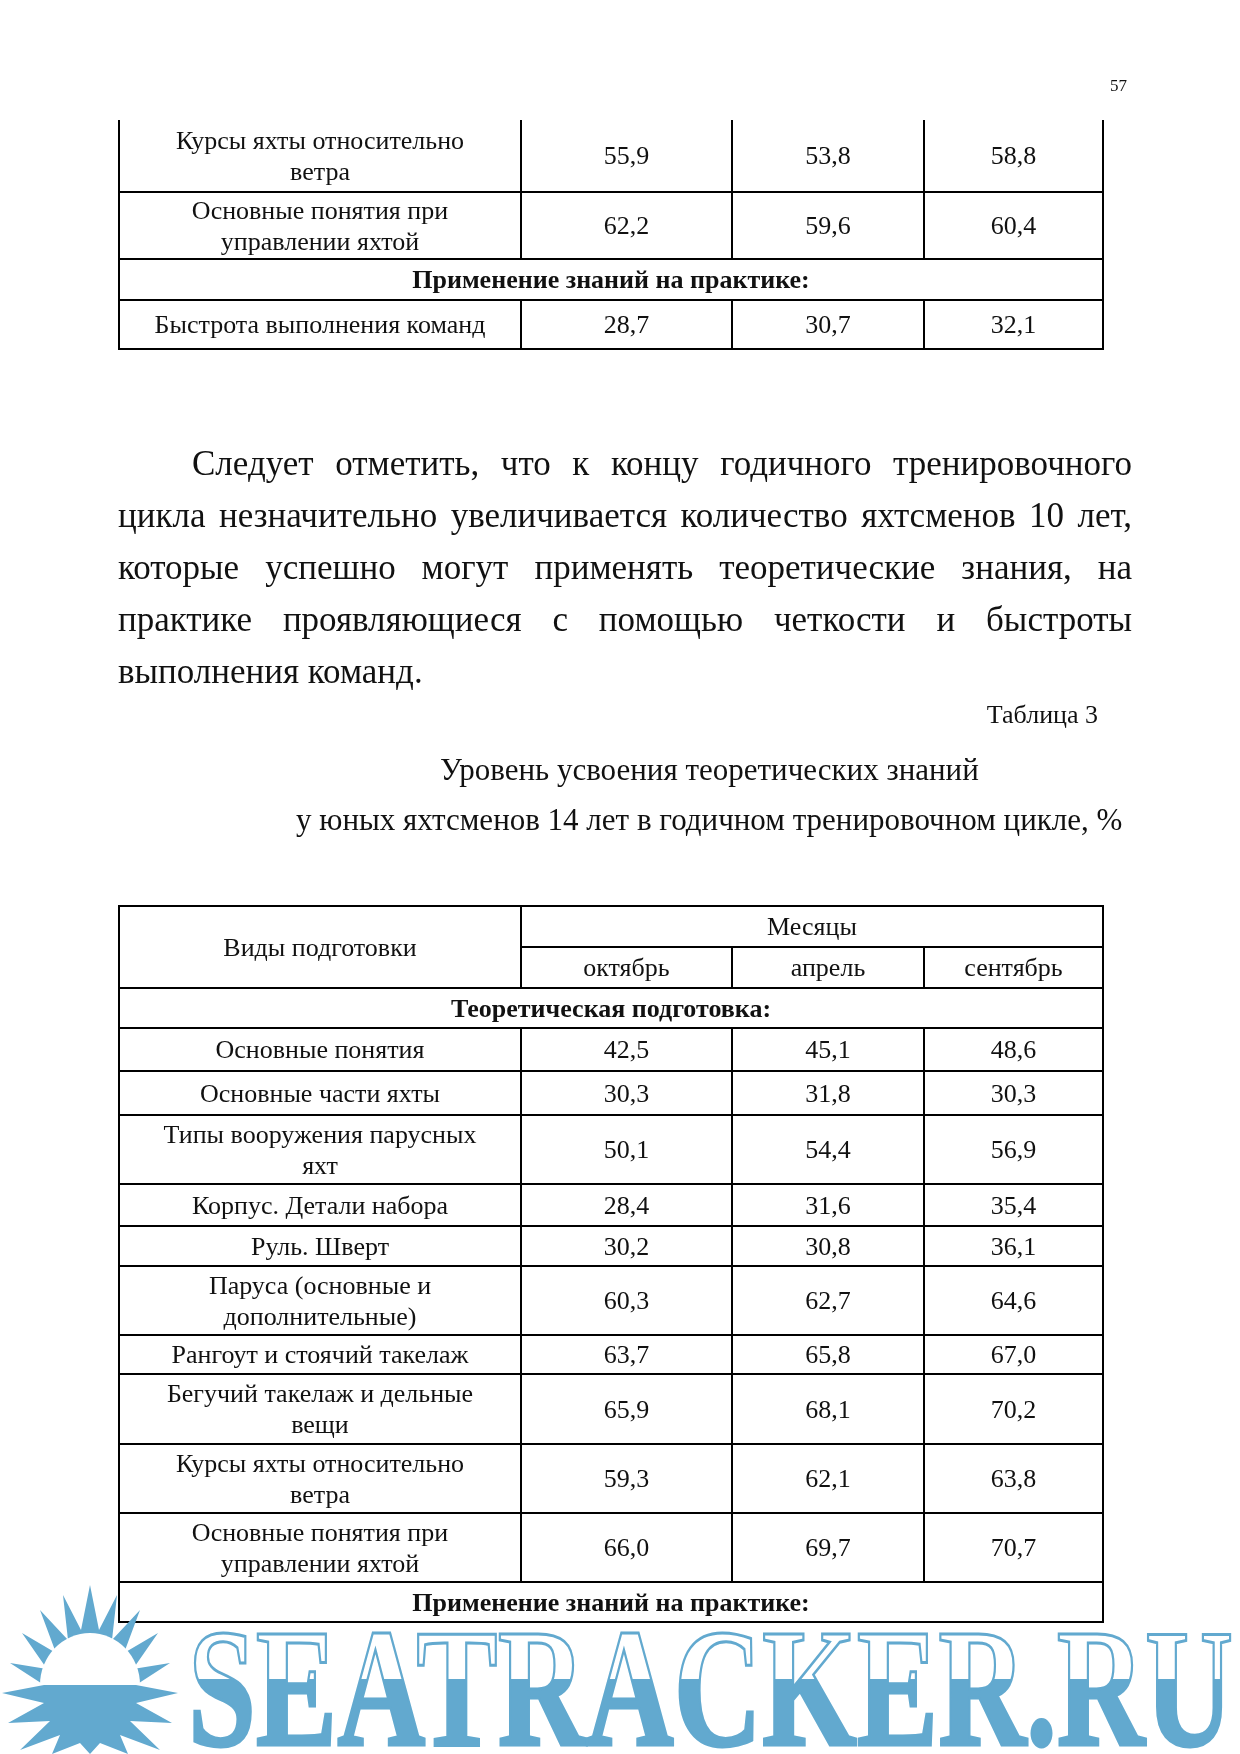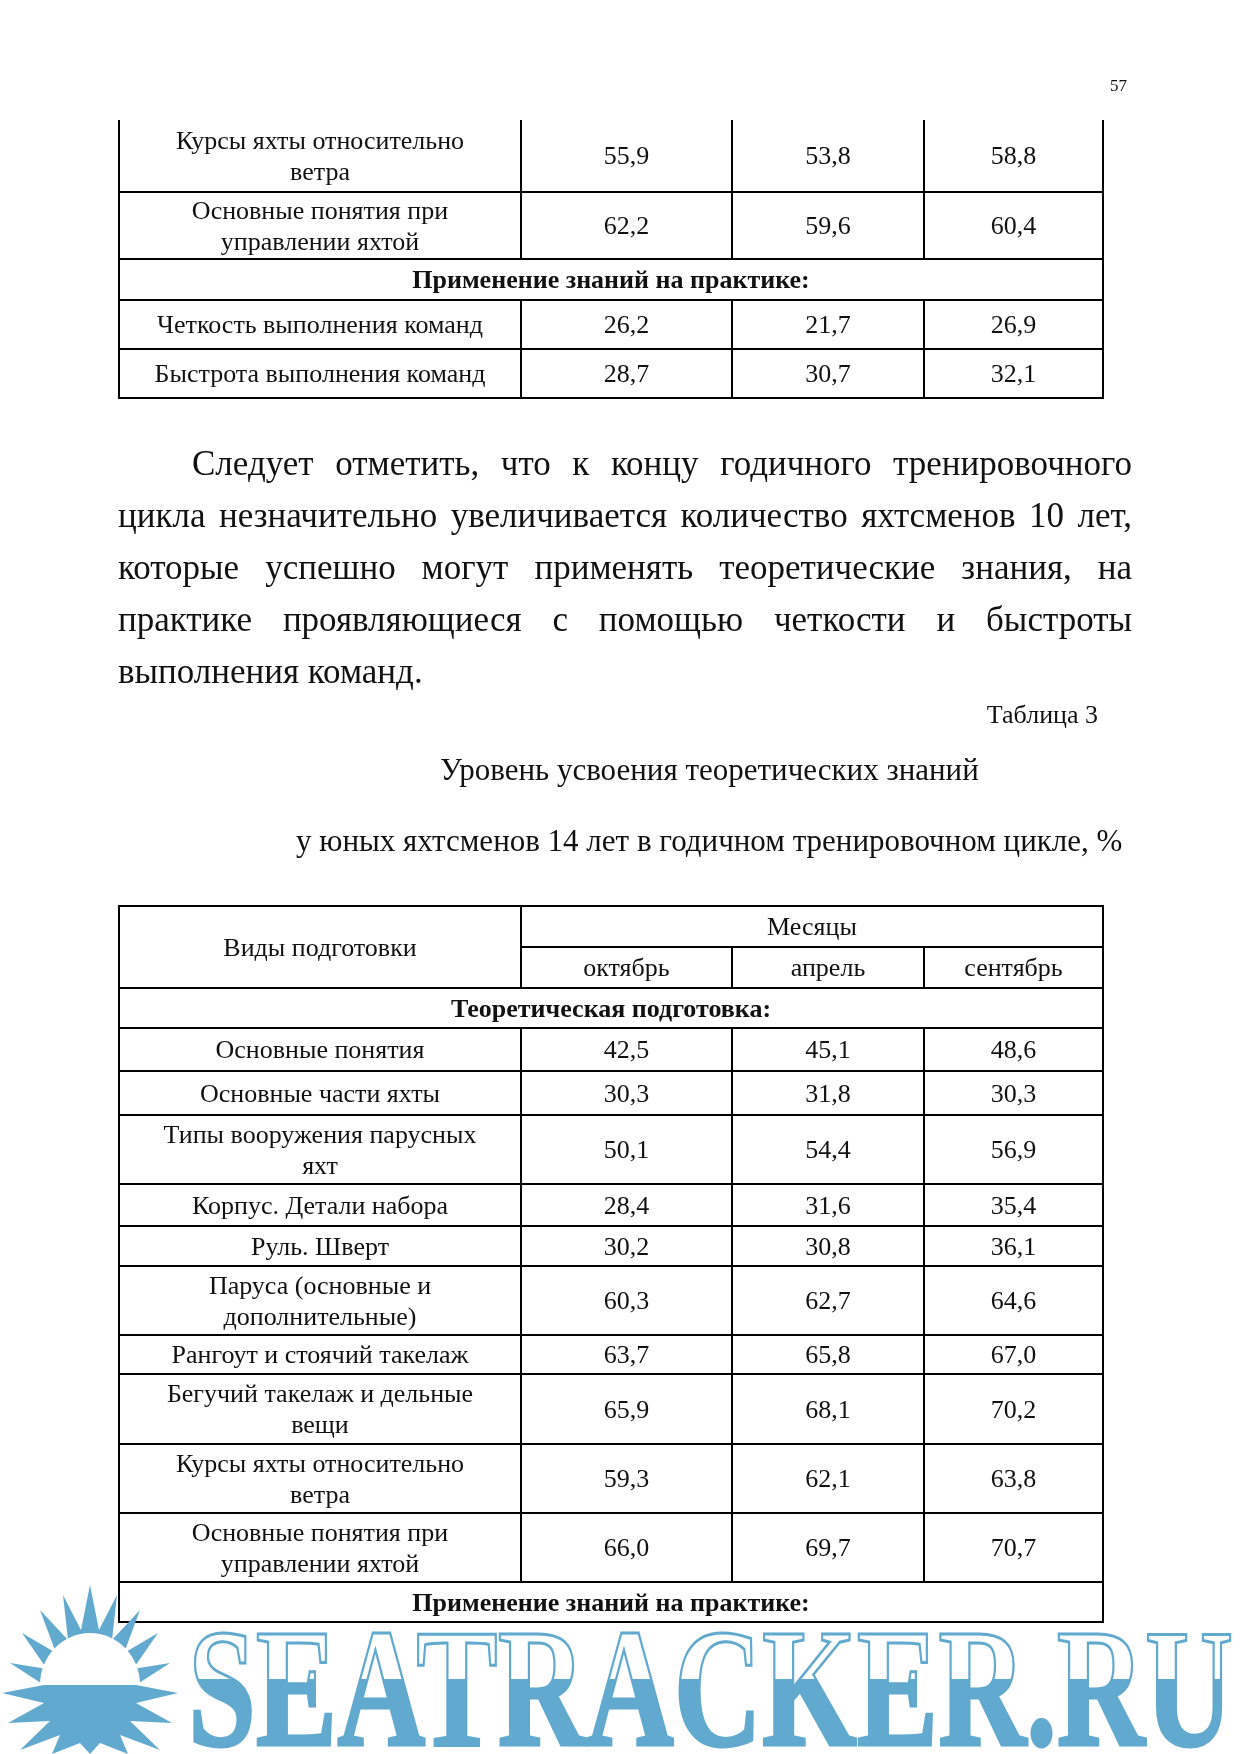--- a/index.html
+++ b/index.html
@@ -15,21 +15,21 @@
   #t1 { top:120px; }
   #t1 tr.first td { border-top:none; }
   #t2 { top:905px;border-radius:9px; }
   .section td { font-weight:bold; }
   .para { position:absolute; left:118px; width:1014px; font-size:35px; line-height:52px;
           text-align:justify; top:438px; }
   .para .indent { display:inline-block; width:74px; }
   .caption-label { position:absolute; right:142px; top:700px; font-size:26px; }
   .caption-title { position:absolute; left:0; width:1240px; font-size:31px; }
   .ct1 { top:752px; left:440px; width:auto; }
-  .ct2 { top:802px; left:296px; width:auto;margin-top:21px; }
+  .ct2 { top:802px; left:296px; width:auto; }
   .watermark { position:absolute; left:0; top:1585px; width:1240px; height:169px; }
 </style>
 </head>
 <body>
 
 <div class="page-num">57</div>
 
 <table class="doc" id="t1">
   <colgroup>
       <col class="c0">
@@ -45,26 +45,20 @@
     <td>58,8</td>
   </tr>
   <tr style="height:67px">
     <td><span>Основные понятия при</span><br><span>управлении яхтой</span></td>
     <td>62,2</td>
     <td>59,6</td>
     <td>60,4</td>
   </tr>
   <tr class="section" style="height:41px">
     <td colspan="4">Применение знаний на практике:</td>
-  </tr>
-  <tr style="height:49px">
-    <td>Четкость выполнения команд</td>
-    <td>26,2</td>
-    <td>21,7</td>
-    <td>26,9</td>
   </tr>
   <tr style="height:49px">
     <td>Быстрота выполнения команд</td>
     <td>28,7</td>
     <td>30,7</td>
     <td>32,1</td>
   </tr>
 </tbody>
   </table>
 

